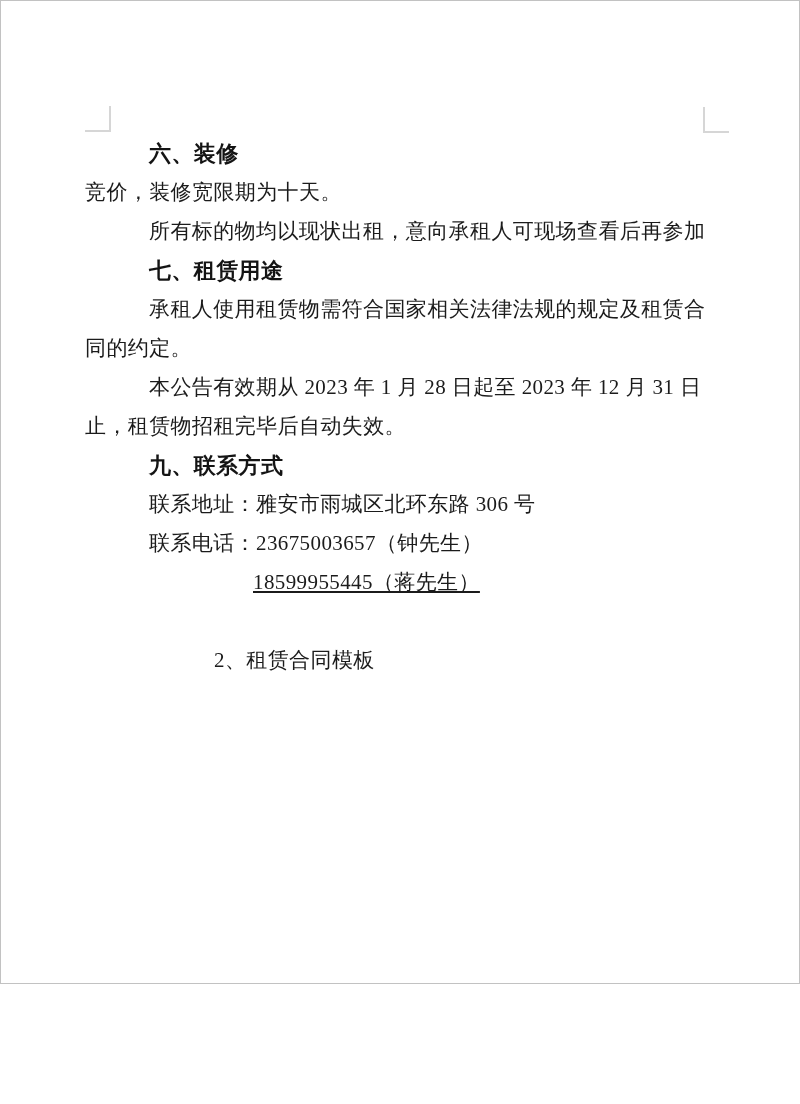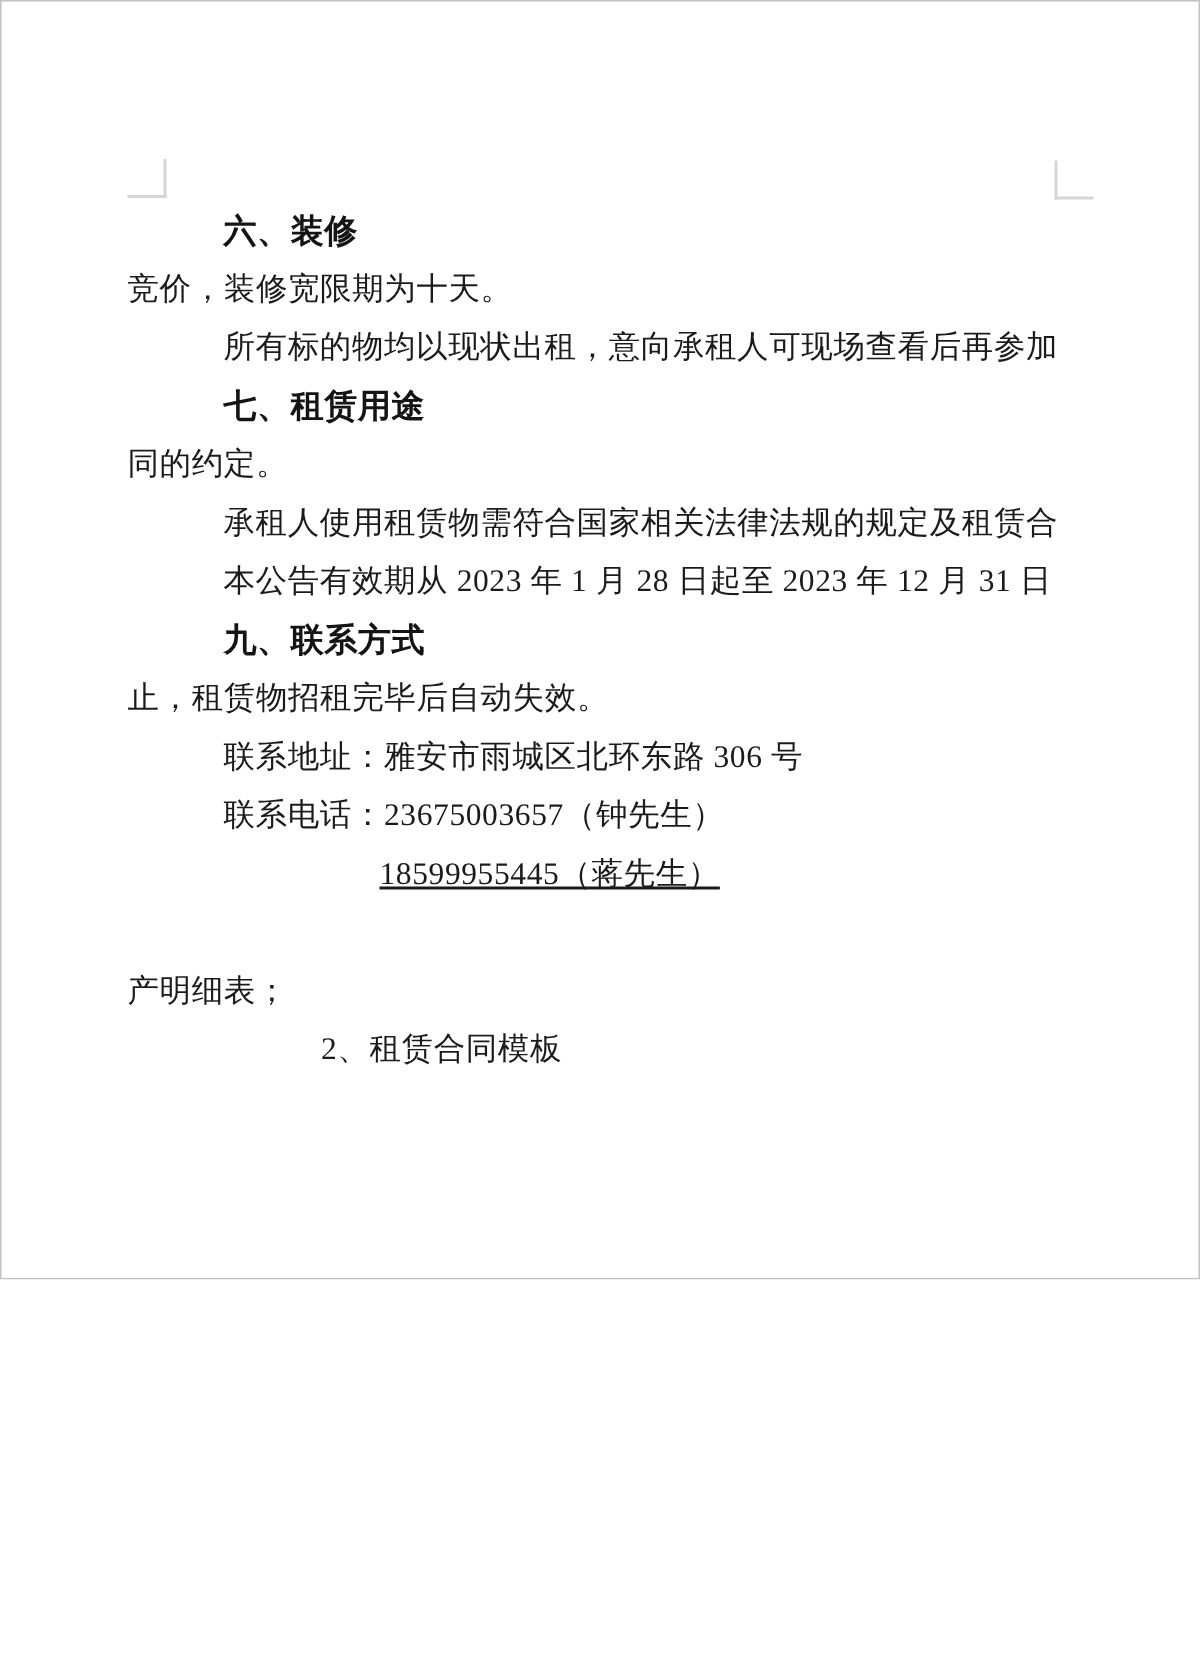--- a/index.html
+++ b/index.html
@@ -1,19 +1,19 @@
 <!DOCTYPE html>
 <html><head>
 <meta charset="utf-8">
 <style>
   html, body { margin: 0; padding: 0; background: #ffffff; }
   .page {
     position: relative;
     width: 800px;
-    height: 853px;
+    height: 984px;
     box-sizing: border-box;
     background: #ffffff;
     border: 1px solid #c2c2c2;
     overflow: hidden;
     font-family: "Liberation Serif", "DejaVu Serif", serif;
   }
   .content {
     position: absolute;
     left: 84px;
     top: 133px;
@@ -53,33 +53,32 @@
   <div class="crop bl"></div>
   <div class="crop br"></div>
 
   <div class="content">
 
     <div class="line heading indent">六、装修</div>
     <div class="line">竞价，装修宽限期为十天。</div>
     <div class="line indent">所有标的物均以现状出租，意向承租人可现场查看后再参加</div>
 
     <div class="line heading indent">七、租赁用途</div>
+    <div class="line indent">承租人使用租赁物需符合国家相关法律法规的规定及租赁合</div>
     <div class="line">同的约定。</div>
-    <div class="line indent">承租人使用租赁物需符合国家相关法律法规的规定及租赁合</div>
 
     <div class="line indent">本公告有效期从 2023 年 1 月 28 日起至 2023 年 12 月 31 日</div>
+    <div class="line">止，租赁物招租完毕后自动失效。</div>
+
     <div class="line heading indent">九、联系方式</div>
-
-    <div class="line">止，租赁物招租完毕后自动失效。</div>
     <div class="line indent">联系地址：雅安市雨城区北环东路 306 号</div>
     <div class="line indent">联系电话：23675003657（钟先生）</div>
     <div class="line indent-phone2">18599955445（蒋先生）</div>
 
     <div class="blank"></div>
 
-    <div class="line">产明细表；</div>
     <div class="line indent-attach2">2、租赁合同模板</div>
 
   </div>
 
   <div class="page-number">–2–</div>
 
 </div>
 
 </body></html>

